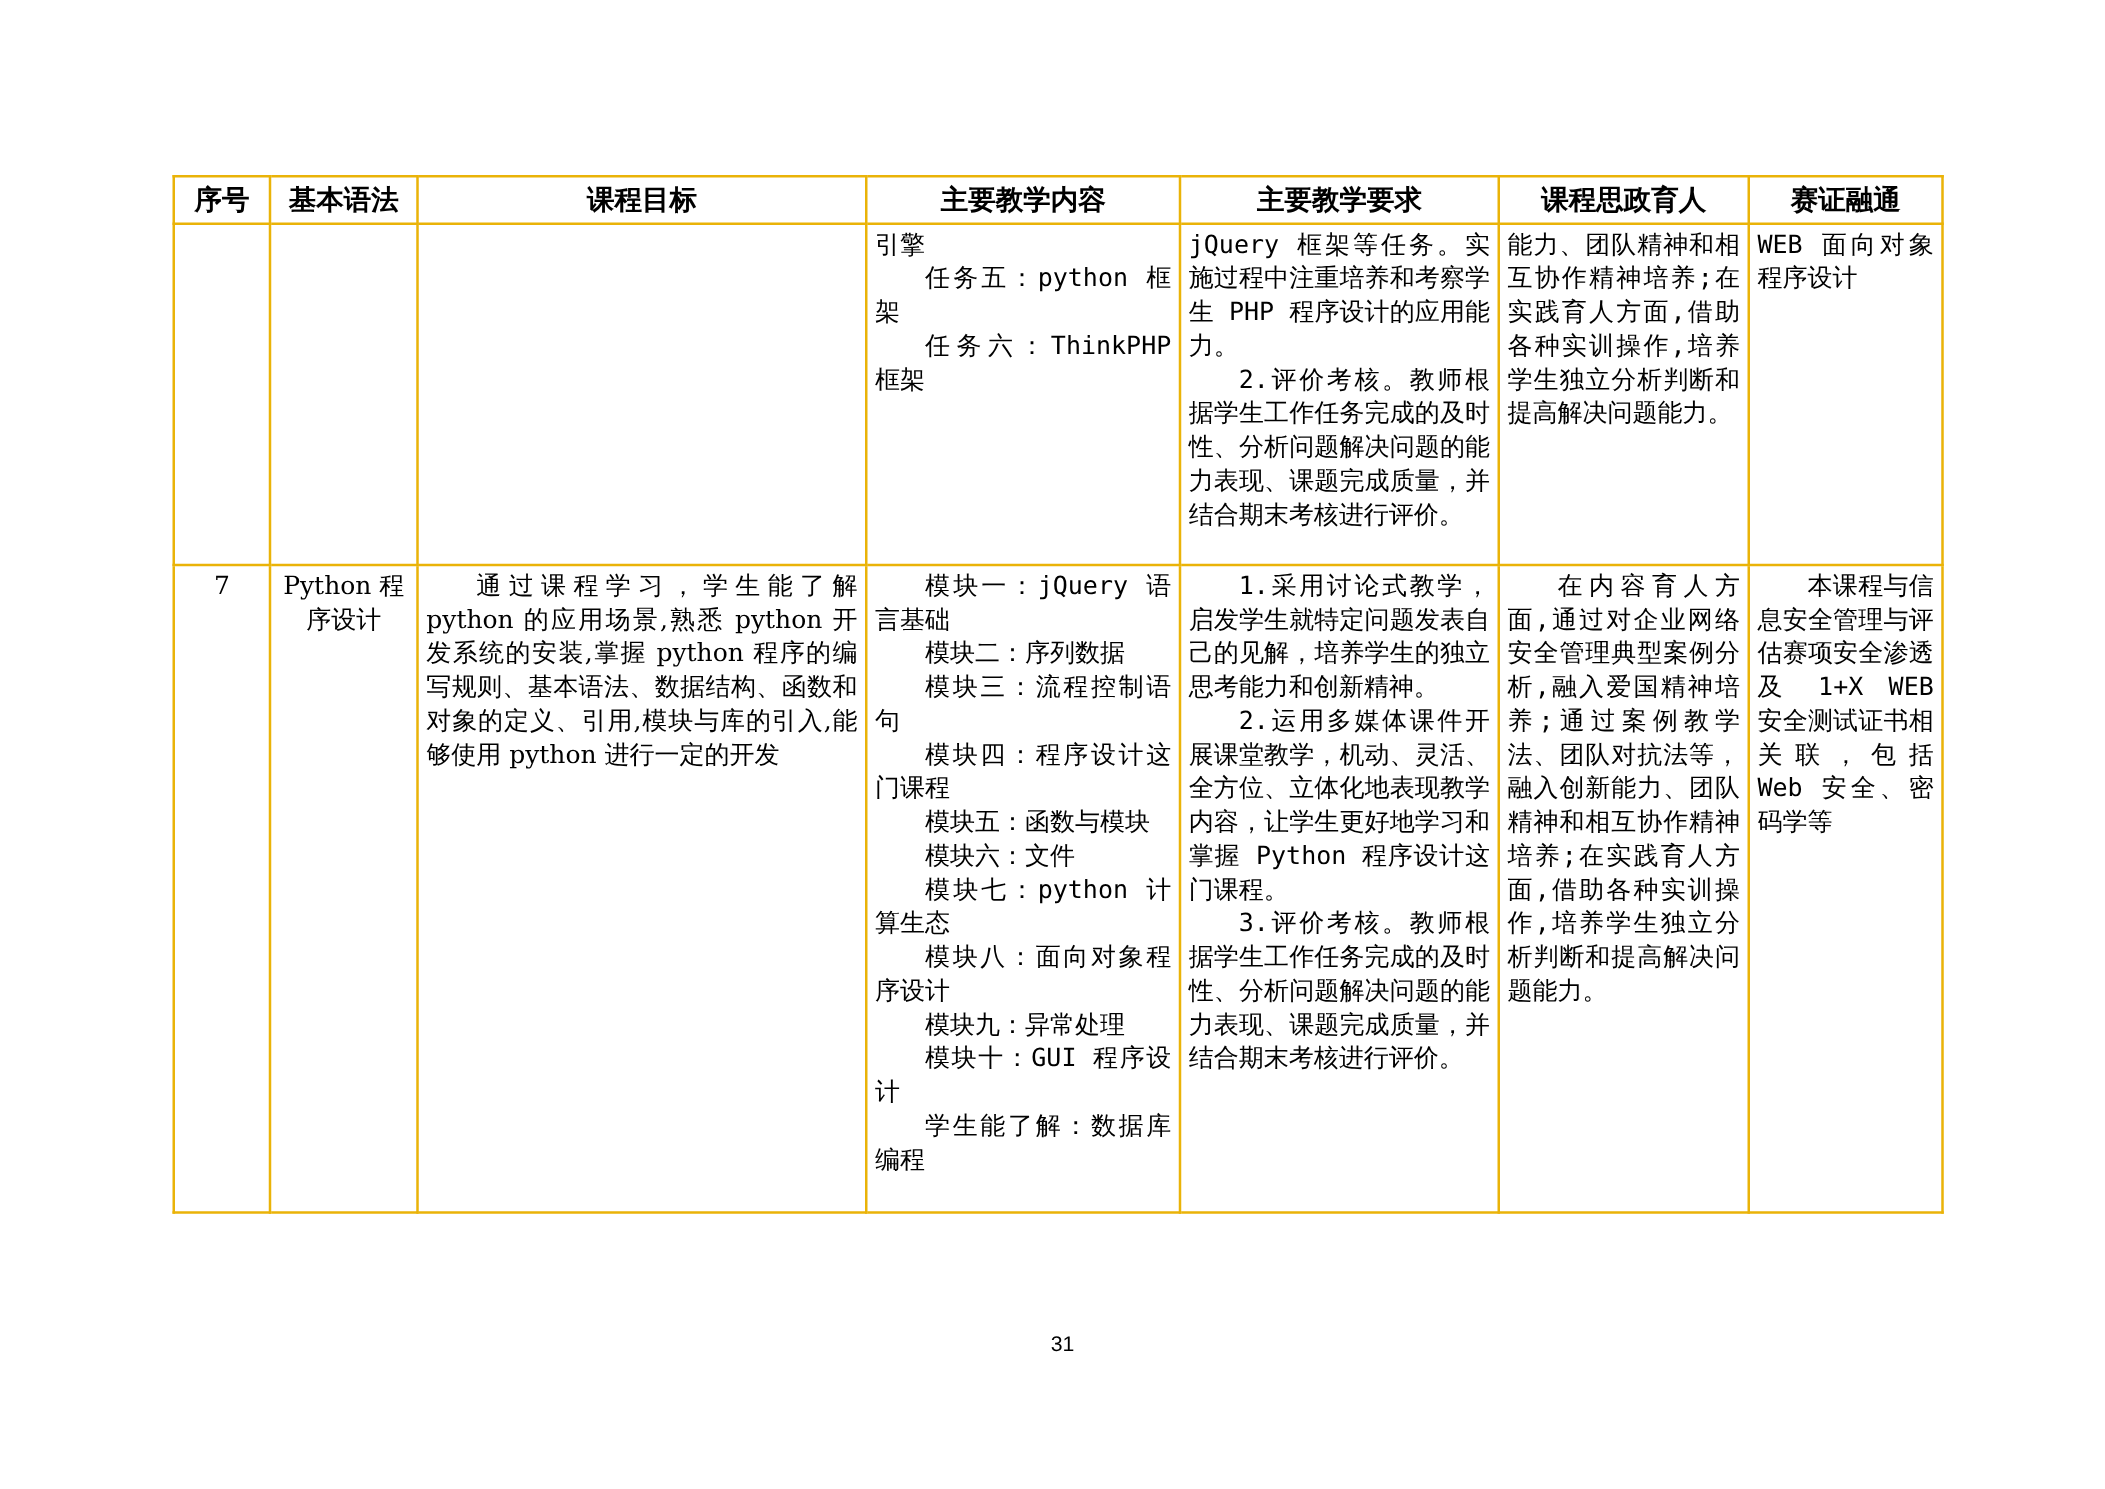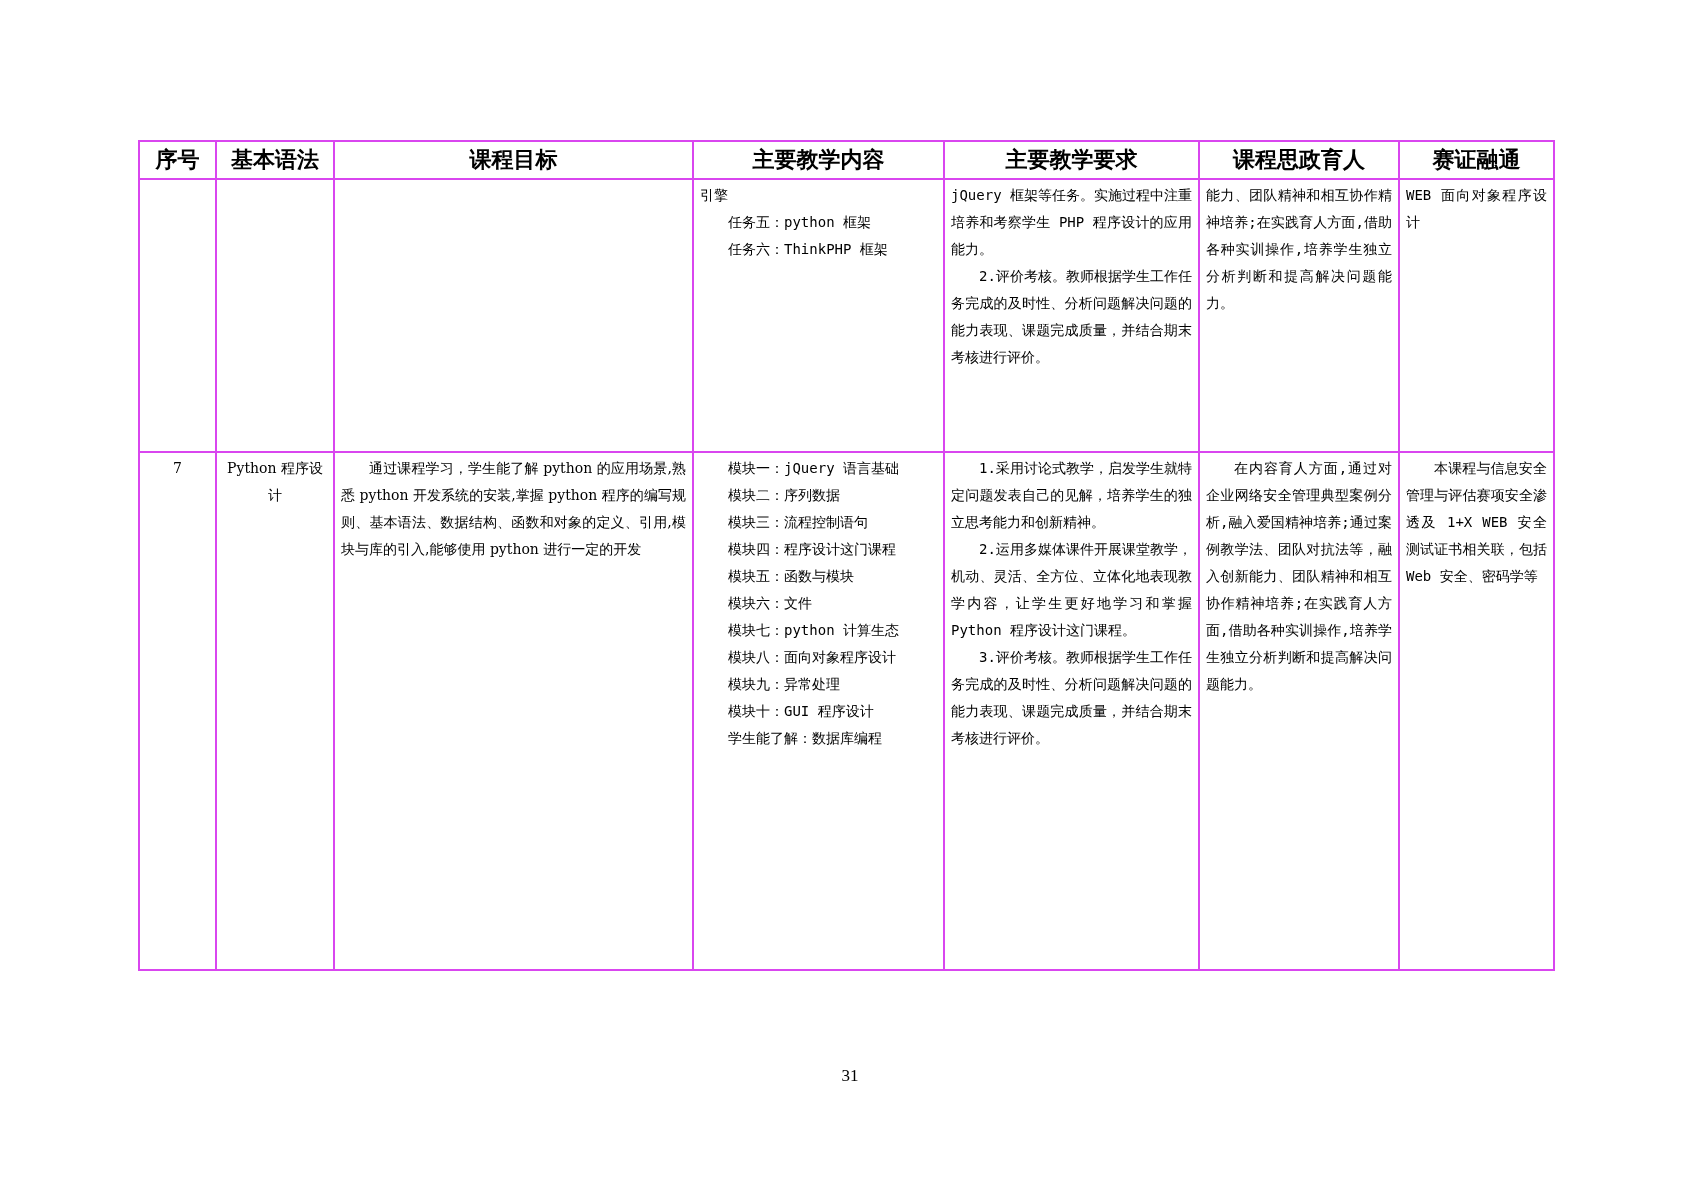--- a/index.html
+++ b/index.html
@@ -18,38 +18,38 @@
   }
   table.course-table {
     position: absolute;
     left: 138px;
     top: 140px;
     width: 1415px;
     border-collapse: collapse;
     table-layout: fixed;
   }
   .course-table th, .course-table td {
-    border: 2px solid #d946ef;
+    border: 2px solid #eab308;
     vertical-align: top;
     padding: 2px 6px;
     overflow: hidden;
   }
   .course-table th {
     font-family: "DejaVu Sans", "Liberation Sans", sans-serif;
     font-weight: bold;
     font-size: 22px;
     text-align: center;
     vertical-align: middle;
     padding: 3px 2px;
     height: 30px;
   }
   tr.row-cont { height: 273px; }
   tr.row-main { height: 518px; }
   .cell {
-    font-size: 14px;
+    font-size: 20px;
     line-height: 27px;
     border-radius: 19px;
   }
   
   .mono-latin {
     font-family: "DejaVu Sans Mono", "DejaVu Serif", serif;
   }
   .c-center {
     text-align: center;
     vertical-align: middle;
@@ -59,21 +59,21 @@
     text-align: justify;
   }
   .para.ind { text-indent: 2em; }
   .page-number {
     position: absolute;
     left: 16px;
     right: 0;
     top: 1066px;
     text-align: center;
     font-size: 17px;
-    font-family: Liberation Serif, serif;
+    font-family: Liberation Sans, sans-serif;
   }
 </style>
 </head>
 <body>
 
 <div class="page">
 
   <table class="course-table">
     <colgroup>
       <col style="width:77px">

